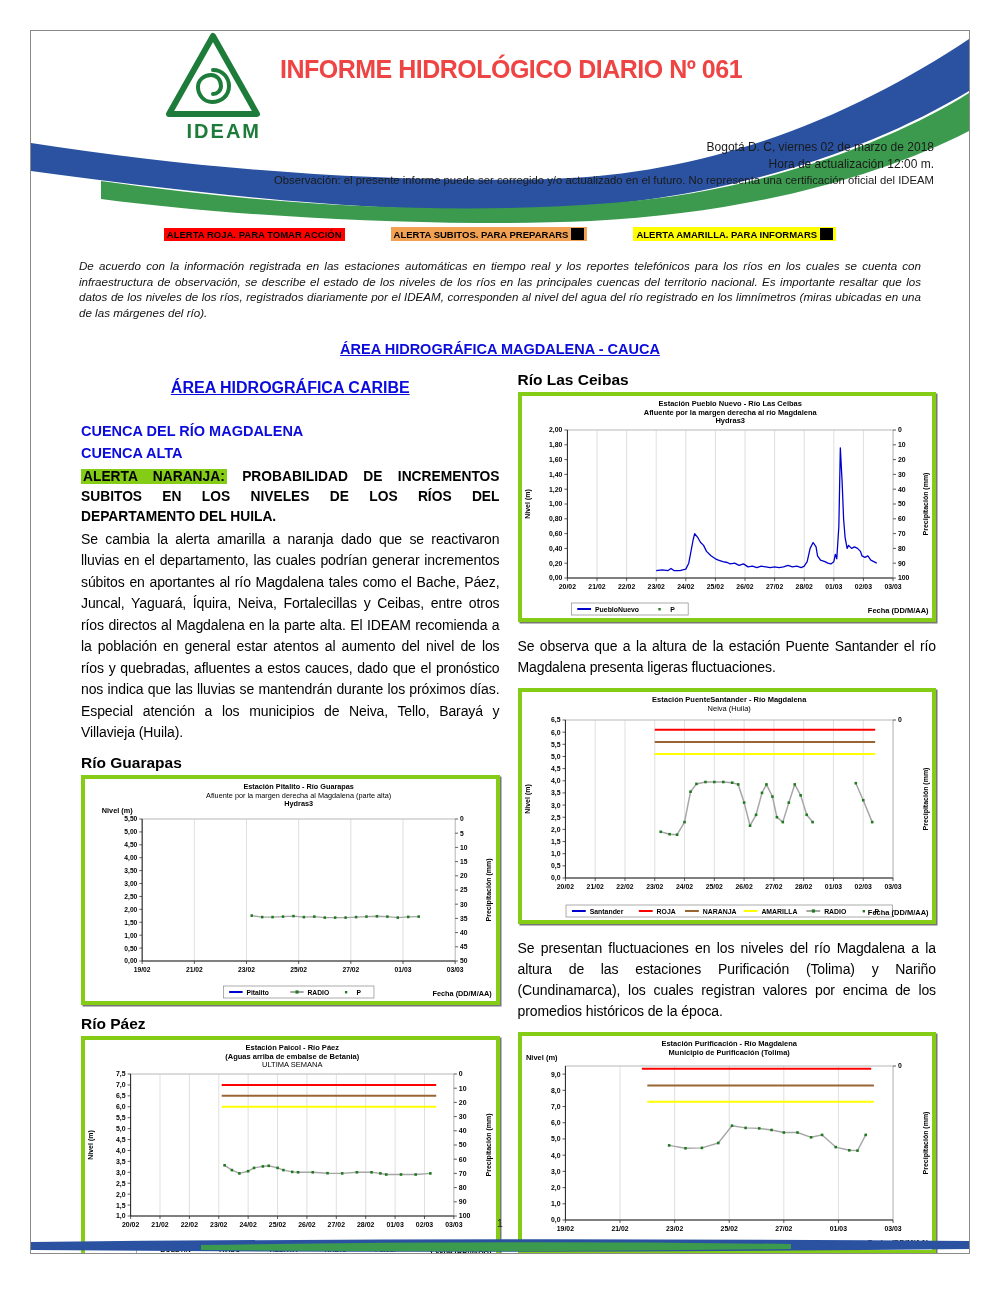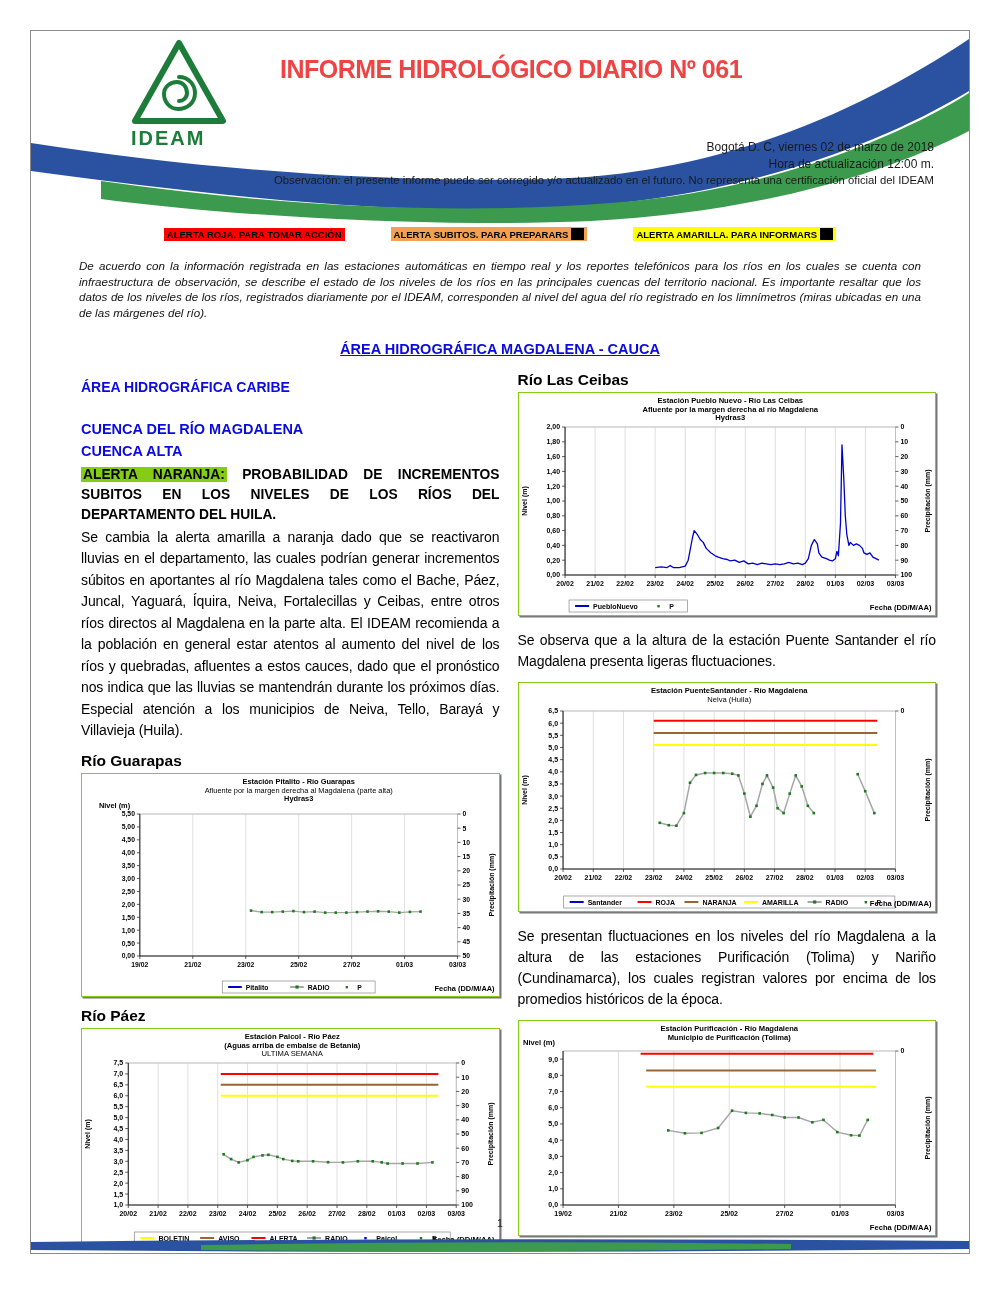--- a/index.html
+++ b/index.html
@@ -1,48 +1,48 @@
 <!DOCTYPE html>
 <html><head>
 <meta charset="utf-8">
 <style>
   html,body{margin:0;padding:0;background:#fff;}
   body{width:1000px;height:1293px;position:relative;font-family:"Liberation Sans",sans-serif;color:#000;}
   .page{position:absolute;left:30px;top:30px;width:938px;height:1222px;border:1.5px solid #8a8a8a;background:#fff;overflow:hidden;}
   
   .hd{position:relative;height:192px;}
   .swoosh{position:absolute;left:0;top:0;width:100%;height:192px;}
-  .logo{position:absolute;left:100px;top:8px;width:130px;text-align:left;}
+  .logo{position:absolute;left:100px;top:1px;width:130px;text-align:right;}
   .logo .lg-txt{color:#1d7c3a;font-weight:bold;font-size:20px;letter-spacing:2px;margin-top:-2px;}
   .title{position:absolute;left:180px;top:24px;width:600px;text-align:center;
          font-size:25px;font-weight:bold;color:#ef4444;letter-spacing:-0.5px;margin:0;}
   .dates{position:absolute;right:35px;top:108px;width:700px;text-align:right;font-size:12px;line-height:1.4;color:#1a1a1a;}
   .dates .obs{font-size:11.3px;}
   
   .alert-row{display:flex;justify-content:center;gap:46px;margin:4px 40px 17px 40px;align-items:center;}
   .al{font-size:9.5px;font-weight:bold;color:#000;padding:1px 3px;white-space:nowrap;display:inline-flex;align-items:center;}
   .al.red{background:#ff0000;}
   .al.orange{background:#f2a052;}
   .al.yellow{background:#ffff00;}
   .blk{display:inline-block;width:13px;height:12px;background:#000;margin-left:3px;}
   
   .intro{margin:16px 48px 0 48px;font-size:11.6px;font-style:italic;text-align:justify;line-height:1.35;color:#111;}
   .sec{margin:20px 0 0 0;text-align:center;font-size:14.5px;font-weight:bold;color:#0b0bdd;text-decoration:underline;}
   
   .cols{display:flex;gap:18px;padding:14px 33px 0 50px;}
   .col{flex:1;min-width:0;}
-  .sub{margin:8px 0 0 0;font-size:14px;font-weight:bold;color:#0b0bdd;}
+  .sub{margin:8px 0 0 0;text-align:center;font-size:16px;font-weight:bold;color:#0b0bdd;text-decoration:underline;}
   .cu{margin:26px 0 0 0;font-size:14.5px;font-weight:bold;color:#0b0bdd;}
   .cu + .cu{margin-top:6px;}
   .alertp{margin:6px 0 0 0;font-size:13.8px;font-weight:bold;text-align:justify;line-height:1.45;}
   .hl{background:#84cc16;padding:0 2px;}
   .bodyp{margin:2px 0 0 0;font-size:14px;text-align:justify;line-height:1.54;letter-spacing:-0.1px;}
   .riv{margin:10px 0 3px 0;font-size:15.5px;font-weight:bold;color:#000;}
   .riv.first{margin-top:0;}
-  figure.chart{margin:0;border:1px solid #84cc16;background:#fff;box-shadow:1.5px 1.5px 0 #777;}
+  figure.chart{margin:0;border:4px solid #84cc16;background:#fff;box-shadow:1.5px 1.5px 0 #777;}
   figure.chart svg{display:block;}
   .note{margin:14px 0 10px 0;font-size:14px;text-align:justify;line-height:1.5;letter-spacing:-0.1px;}
   .pgnum{position:absolute;left:0;width:100%;bottom:24px;text-align:center;font-size:10.5px;color:#222;}
   .footbar{position:absolute;left:0;bottom:0;width:100%;height:16px;}
 </style>
 </head>
 <body>
 
 <div class="page">
 

